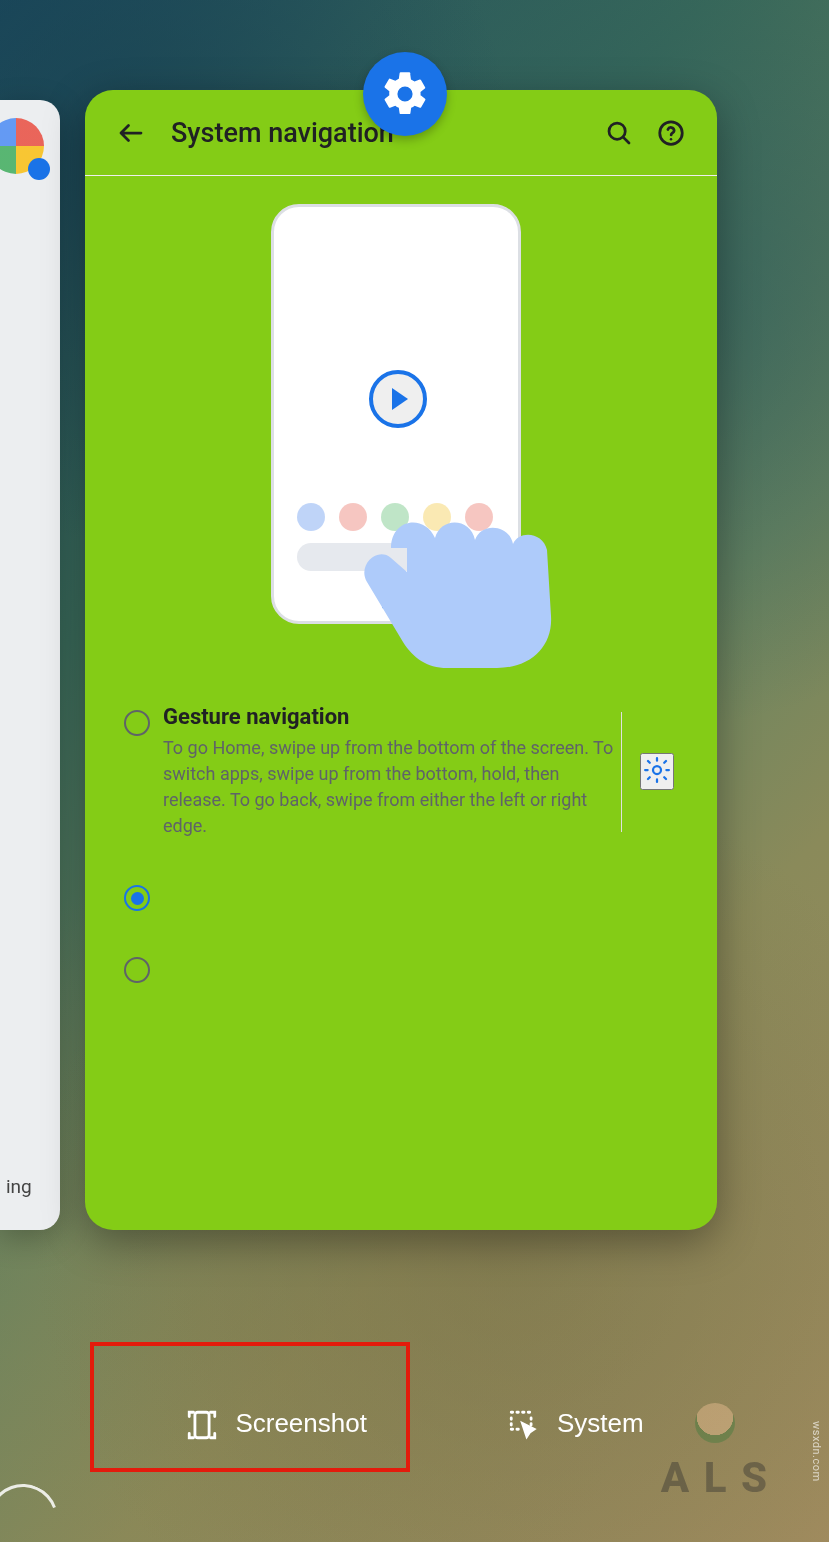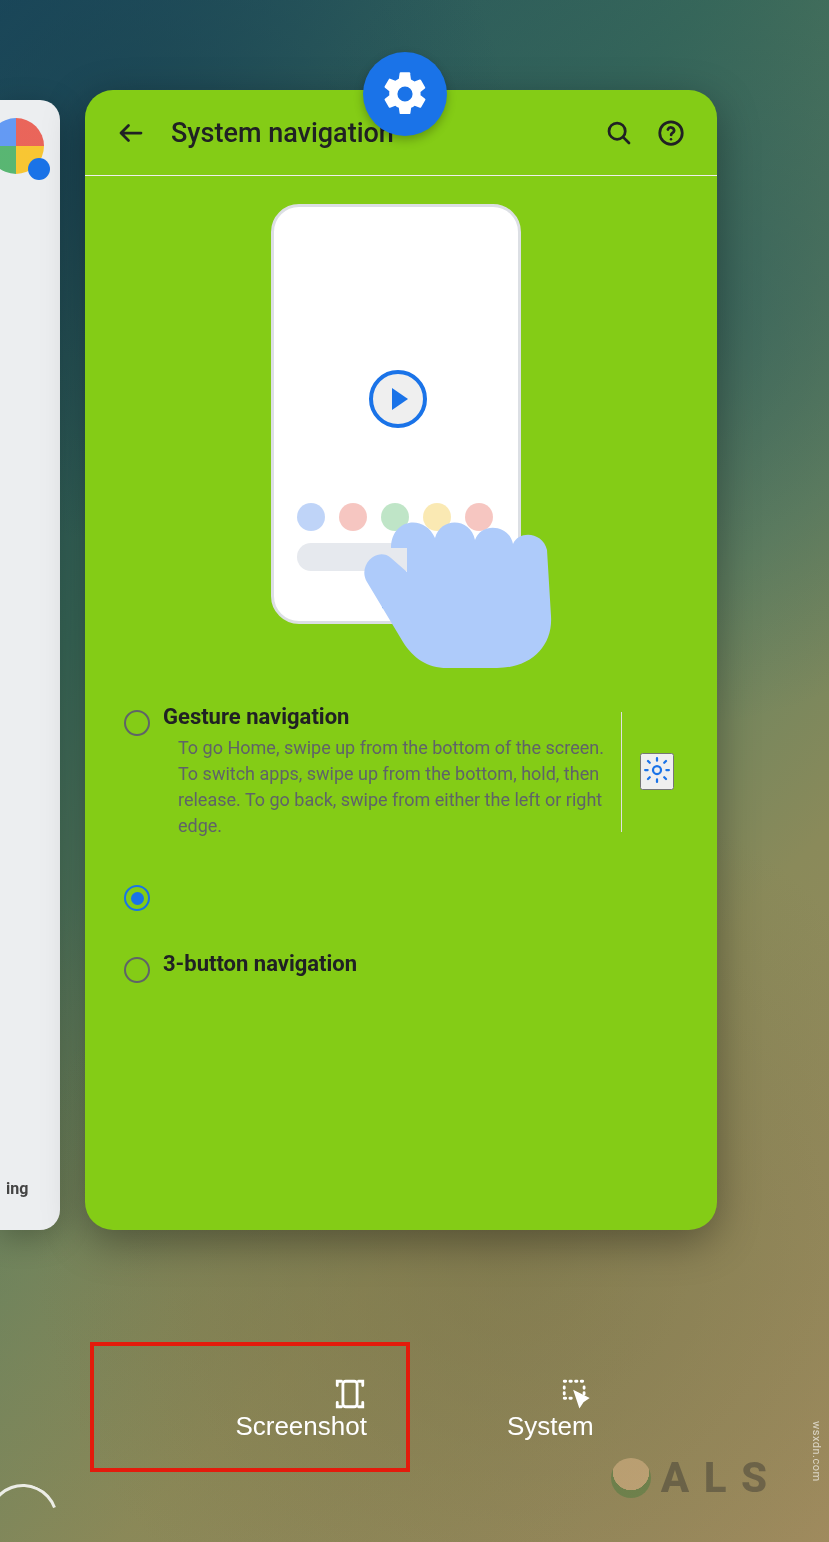--- a/index.html
+++ b/index.html
@@ -39,21 +39,21 @@
       conic-gradient(#e94335 0 90deg, #fbbc04 90deg 180deg, #34a853 180deg 270deg, #4285f4 270deg 360deg);
     opacity:.8;
   }
   .prev-card .share-badge{
     position:absolute; top:58px; left:28px;
     width:22px;height:22px;border-radius:50%;
     background:#1a73e8;
   }
   .prev-card .ing{
     position:absolute; bottom:32px; left:6px;
-    font-size:16px; color:#444;font-weight:bold;
+    font-size:19px; color:#444;
   }
 
   
   .card{
     position:absolute;
     left:85px; top:90px;
     width:632px; height:1140px;
     background:#84cc16;
     border-radius:28px;
     box-shadow: 0 12px 40px rgba(0,0,0,.35);
@@ -150,41 +150,41 @@
     width:26px;height:26px;border-radius:50%;
     border:2.5px solid #5f6368;
     display:flex;align-items:center;justify-content:center;
   }
   .radio-outer.sel{ border-color:#1a73e8; }
   .radio-outer.sel::after{
     content:""; width:13px;height:13px;border-radius:50%;background:#1a73e8;
   }
   .opt-body{ flex:1; padding-right:4px;}
   .opt-title{ font-size:22px; color:#202124; font-weight:700; margin-bottom:6px;}
-  .opt-desc{ font-size:18px; line-height:1.45; color:#5f6368;margin-left:15px; }
+  .opt-desc{ font-size:18px; line-height:1.45; color:#5f6368; }
   .opt-right{
     flex:0 0 70px;
     align-self:center;
     border-left:1px solid #e0e0e0;
     display:flex;justify-content:center;align-items:center;
     height:120px;
   }
   .opt-gear svg{ width:30px;height:30px; stroke:#1a73e8; fill:none; stroke-width:1.8; }
 
   
   .recents-actions{
     position:absolute;
     left:0; right:0; bottom:100px;
     display:flex; justify-content:center; gap:140px;
     z-index:2;
   }
   .ra-btn{
-    display:flex; align-items:flex-end; gap:0;
+    display:flex; align-items:flex-start; gap:16px;
     color:#fff; font-size:26px; font-weight:400;
-    background:transparent; border:none;flex-direction:column;
+    background:transparent; border:none;
   }
   .ra-btn svg{ width:34px; height:34px; }
 
   .highlight-box{
     position:absolute;
     left:90px; bottom:70px;
     width:320px; height:130px;
     border:4px solid #e31b0c;
     z-index:4; pointer-events:none;
   }
@@ -202,21 +202,21 @@
   .watermark{
     position:absolute; right:6px; bottom:60px;
     writing-mode:vertical-rl;
     font-size:11px; color:rgba(255,255,255,.65);
     letter-spacing:.5px;
     z-index:2;
   }
   .appuals{
     position:absolute; right:60px; bottom:40px;
     display:flex; align-items:center; gap:10px;
-    opacity:.4; z-index:2;
+    opacity:.4; z-index:2;flex-direction:column;
   }
   .appuals .head{
     width:40px;height:40px;border-radius:50%;
     background:radial-gradient(circle at 50% 35%, #f7c79a 55%, #3a7a3a 56%);
   }
   .appuals .txt{ font-size:42px; font-weight:800; color:#2e2e2e; letter-spacing:2px;}
 </style>
 </head>
 <body>
 
@@ -300,21 +300,20 @@
       <div class="radio">
           <span class="radio-outer sel"></span>
         </div>
     </div>
 
     <div class="opt">
       <div class="radio">
           <span class="radio-outer"></span>
         </div>
       <div class="opt-body">
-        <div class="opt-title">3-button navigation</div>
       </div>
     </div>
 
   </div>
 </div>
 
 <div class="recents-actions">
   <button class="ra-btn">
     <svg viewBox="0 0 24 24" fill="none" stroke="#fff" stroke-width="2">
       <rect x="7" y="3" width="10" height="18" rx="2"></rect>

